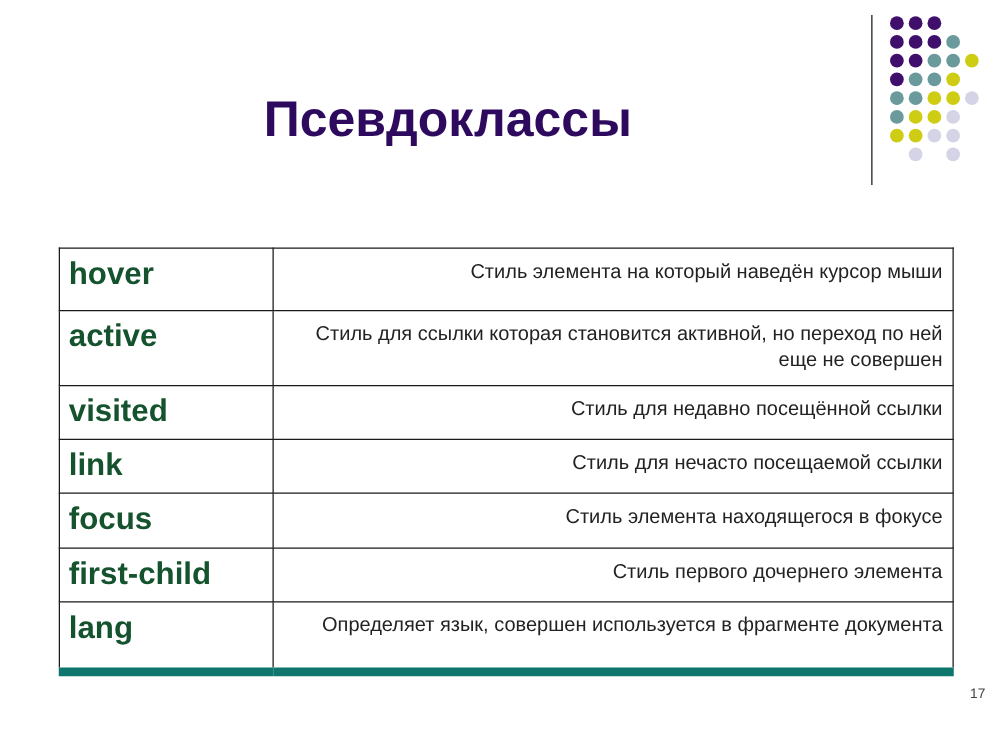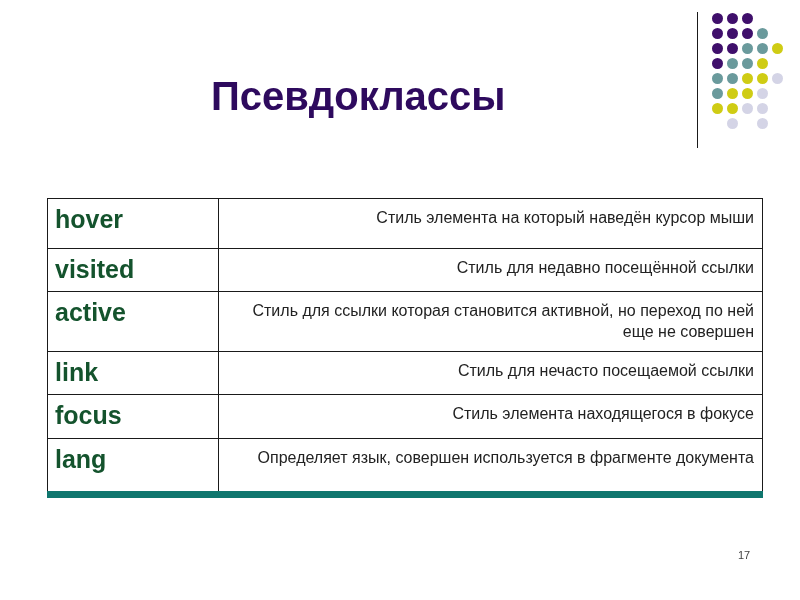--- a/index.html
+++ b/index.html
@@ -8,21 +8,21 @@
   .title { position:absolute; left:211px; top:72px; font-size:40px; font-weight:bold; color:#2e0a5e;
            letter-spacing:0px; line-height:48px; }
   .vline { position:absolute; left:697px; top:12px; width:1px; height:136px; background:#1a1a1a; }
   .dots { position:absolute; left:0; top:0; }
   .dot { position:absolute; width:11px; height:11px; border-radius:50%; }
   table.pc { position:absolute; left:47px; top:198px; width:716px; border-collapse:collapse; }
   table.pc td { border:1px solid #1a1a1a; vertical-align:top; padding:0; }
   table.pc tr:last-child td { border-bottom:7px solid #0f766e; }
   td.name { width:163px; font-size:25px; font-weight:bold; color:#14532d; padding:5px 0 0 7px !important; line-height:30px; }
   td.desc { font-size:16px; color:#222; padding:8px 8px 0 8px !important; line-height:21px;text-align:right; }
-  .pagenum { position:absolute; left:738px; top:549px; font-size:11px; color:#444; }
+  .pagenum { position:absolute; left:776px; top:549px; font-size:11px; color:#444; }
 </style>
 </head>
 <body>
 
 <div class="title">Псевдоклассы</div>
 
 <div class="vline"></div>
 <div class="dots" id="dots">
     <div class="dot" style="left: 712px; top: 13px; background: rgb(63, 15, 107);"></div>
     <div class="dot" style="left: 727px; top: 13px; background: rgb(63, 15, 107);"></div>
@@ -56,35 +56,39 @@
     <div class="dot" style="left: 727px; top: 118px; background: rgb(212, 212, 230);"></div>
     <div class="dot" style="left: 757px; top: 118px; background: rgb(212, 212, 230);"></div>
   </div>
 
 <table class="pc">
   <tbody id="tbody">
     <tr style="height:50px">
       <td class="name">hover</td>
       <td class="desc">Стиль элемента на который наведён курсор мыши</td>
     </tr>
+    <tr style="height:60px">
+      <td class="name">active</td>
+      <td class="desc">Стиль для ссылки которая становится активной, но переход по ней еще не совершен</td>
+    </tr>
     <tr style="height:43px">
       <td class="name">visited</td>
       <td class="desc">Стиль для недавно посещённой ссылки</td>
-    </tr>
-    <tr style="height:60px">
-      <td class="name">active</td>
-      <td class="desc">Стиль для ссылки которая становится активной, но переход по ней еще не совершен</td>
     </tr>
     <tr style="height:43px">
       <td class="name">link</td>
       <td class="desc">Стиль для нечасто посещаемой ссылки</td>
     </tr>
     <tr style="height:44px">
       <td class="name">focus</td>
       <td class="desc">Стиль элемента находящегося в фокусе</td>
+    </tr>
+    <tr style="height:43px">
+      <td class="name">first-child</td>
+      <td class="desc">Стиль первого дочернего элемента</td>
     </tr>
     <tr style="height:56px">
       <td class="name">lang</td>
       <td class="desc">Определяет язык, совершен используется в фрагменте документа</td>
     </tr>
   </tbody>
 </table>
 
 <div class="pagenum">17</div>
 

